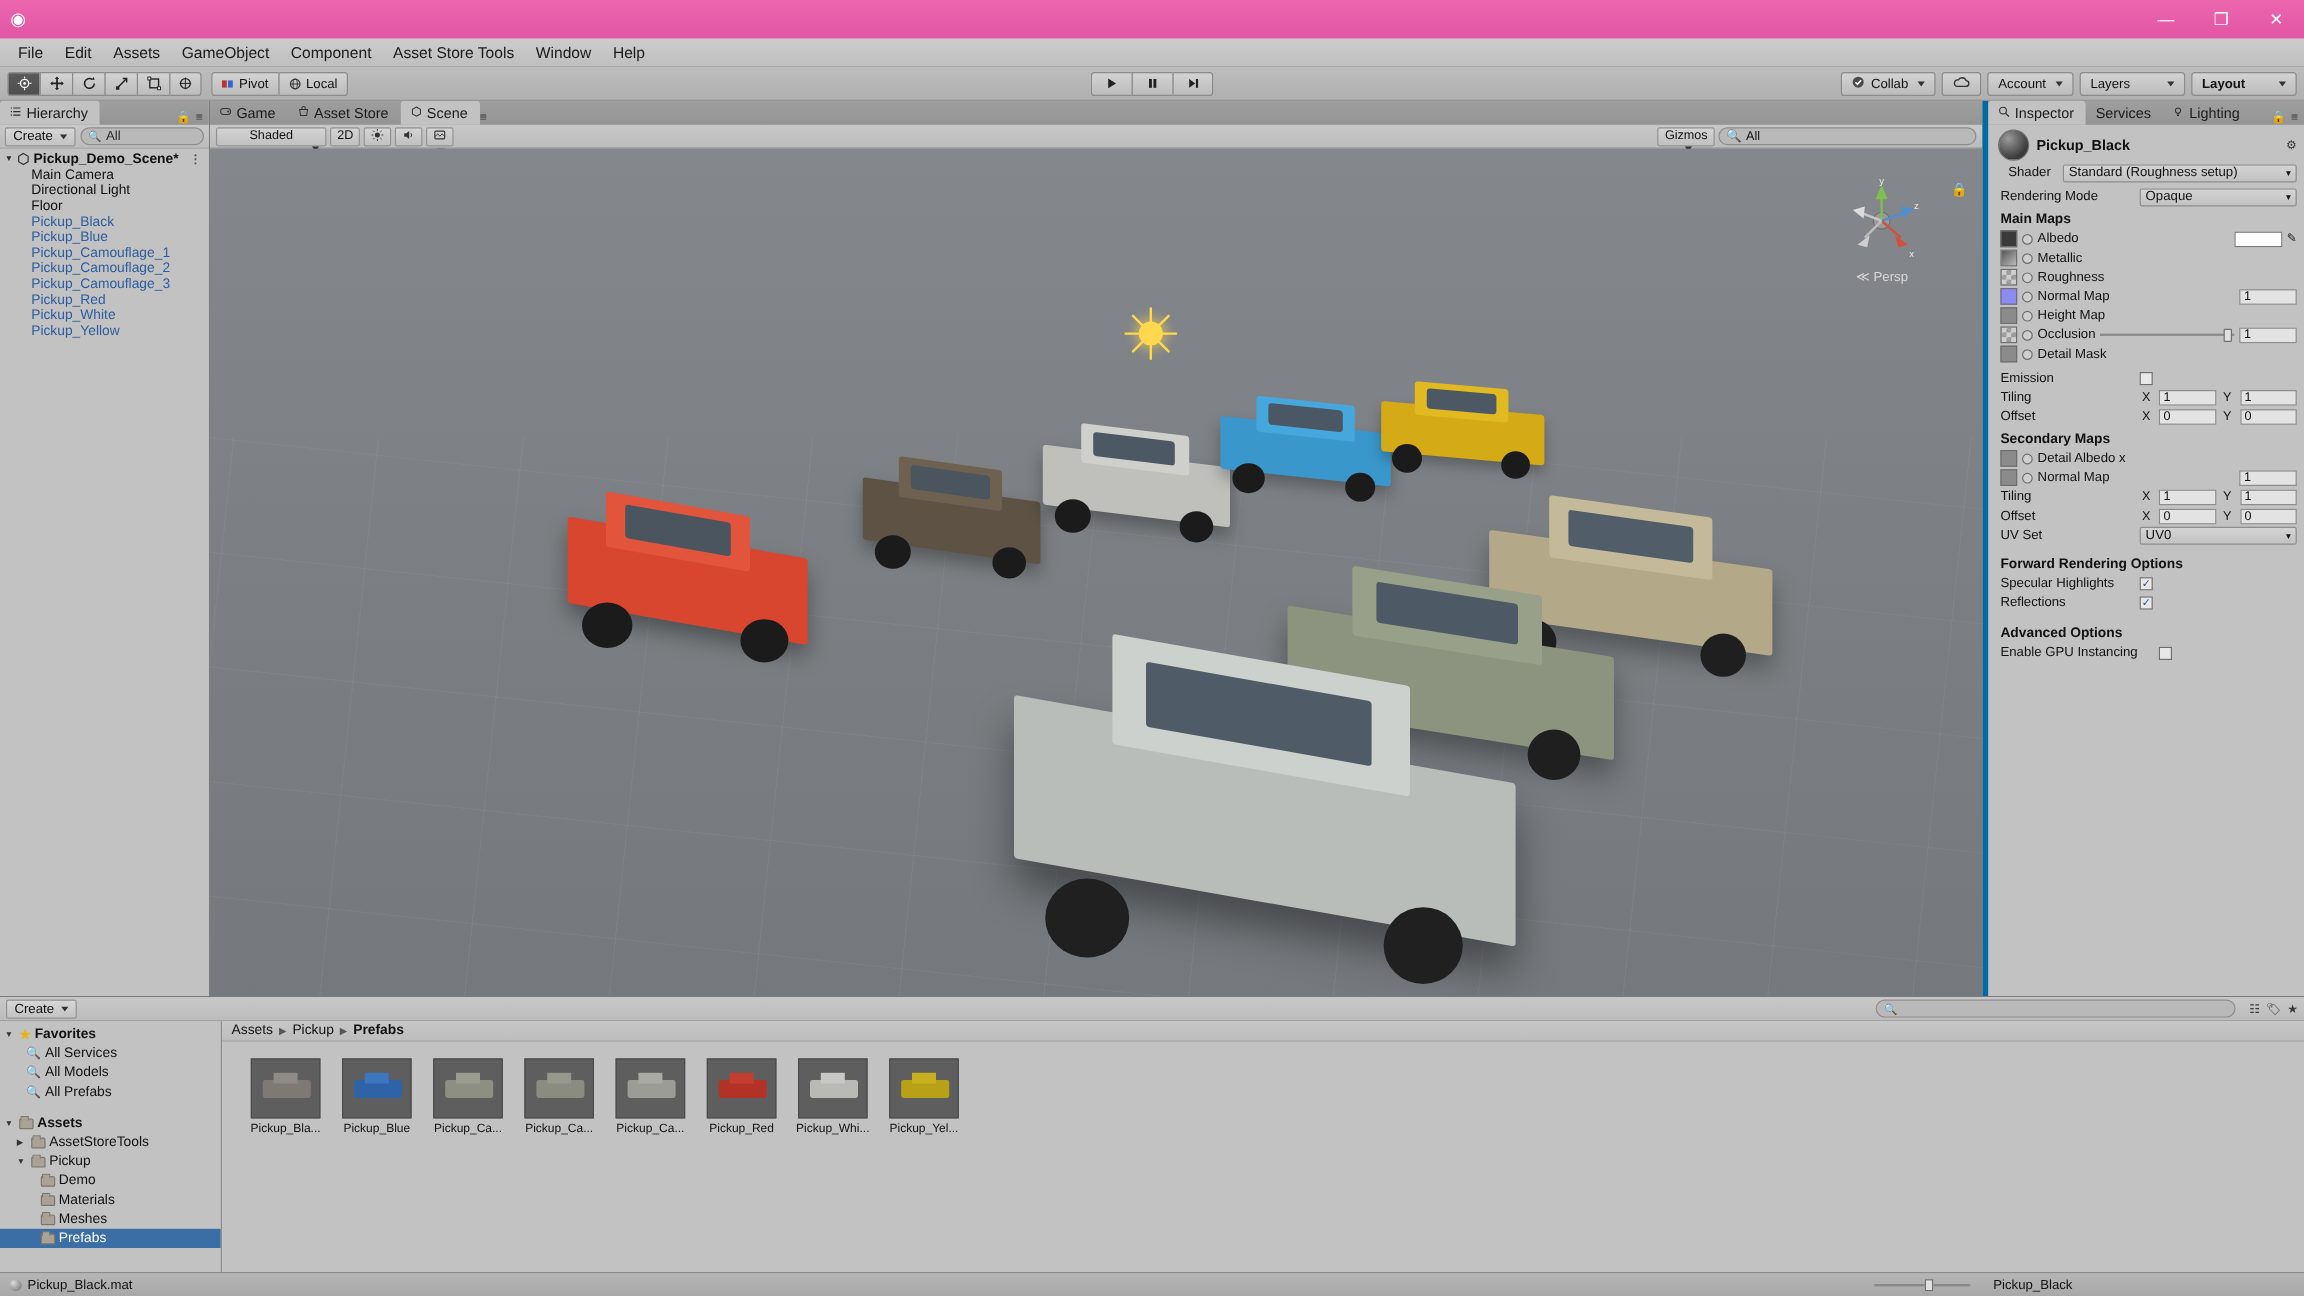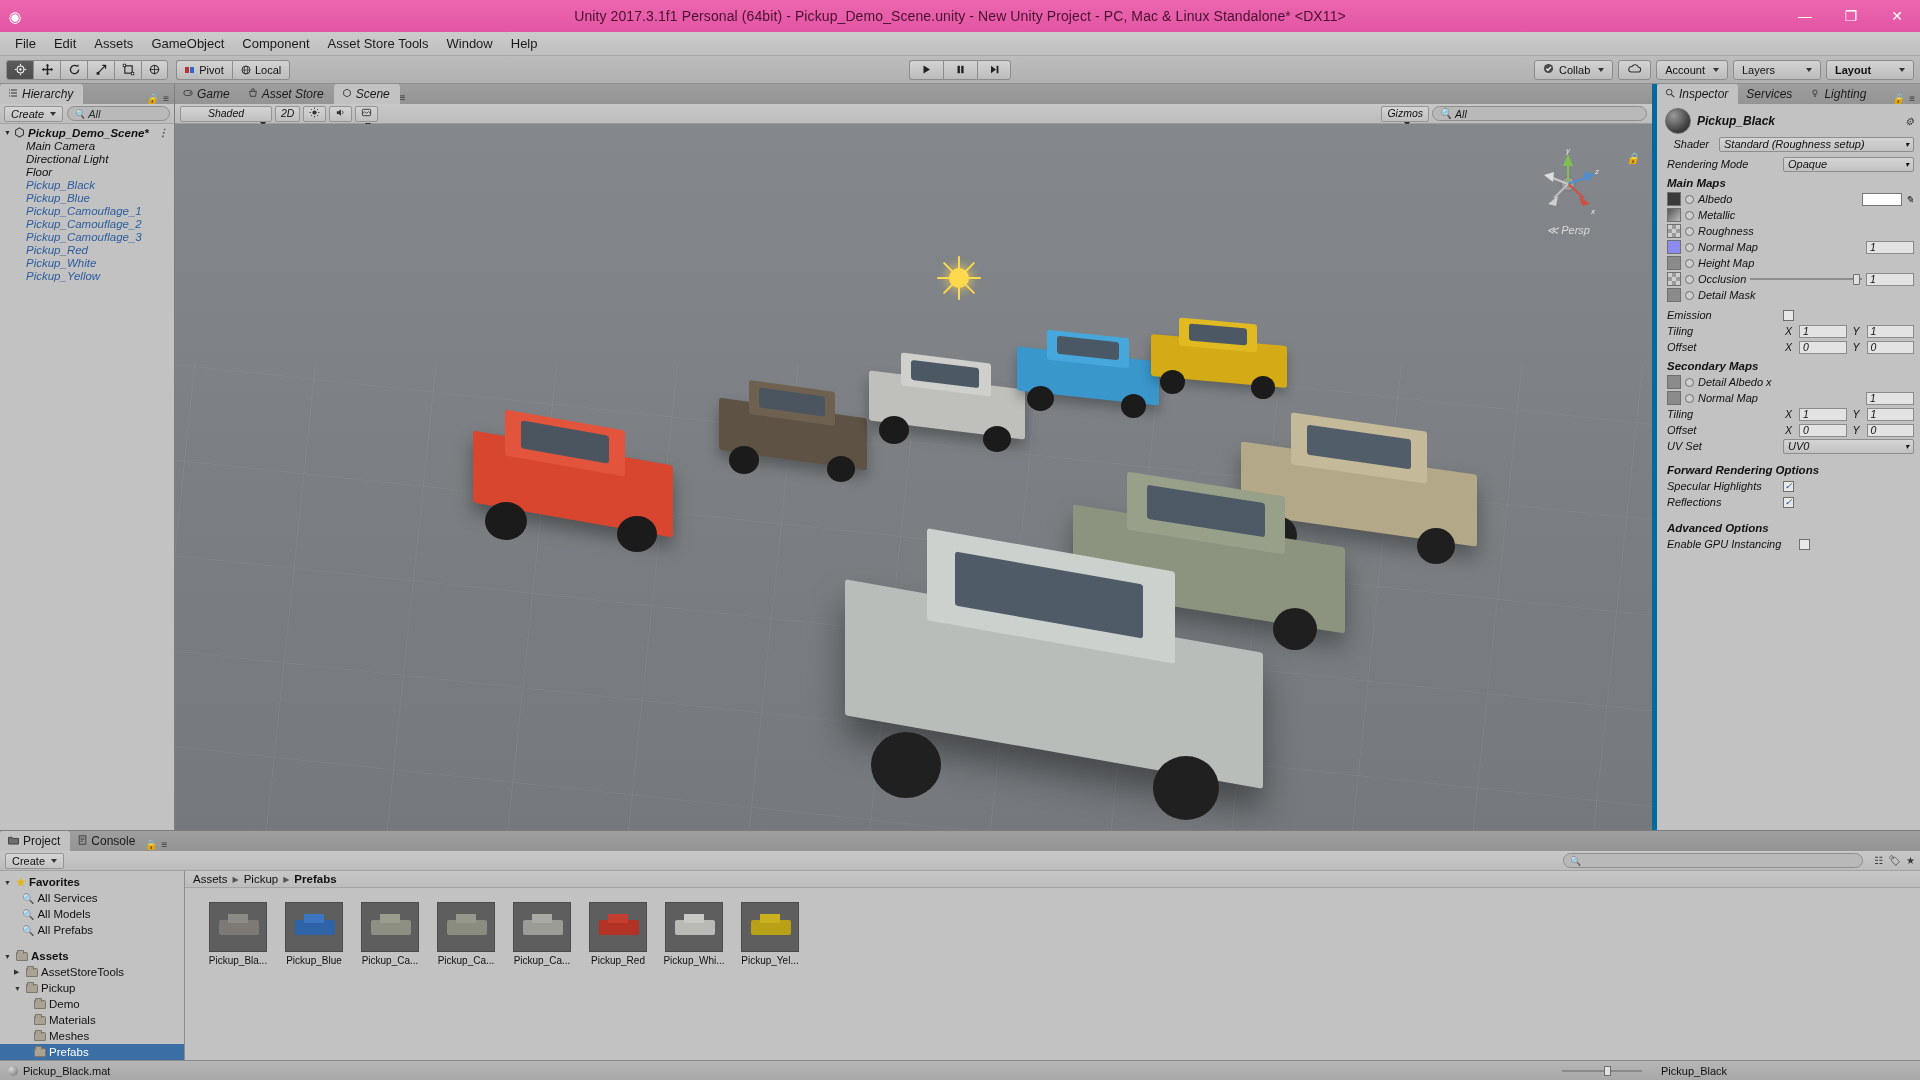--- a/index.html
+++ b/index.html
@@ -53,21 +53,21 @@
   .rightgrp{ margin-left:auto; display:flex; align-items:center; gap:5px; }
   .pill{
     height:20px; display:flex; align-items:center; gap:5px; padding:0 8px;
     background:linear-gradient(180deg,#d3d3d3,#bcbcbc); border:1px solid #8c8c8c;
     border-radius:3px; font-size:11px; white-space:nowrap;
   }
   .caret{ width:0;height:0;border-left:3px solid transparent;border-right:3px solid transparent;
           border-top:4px solid #333; margin-left:3px; }
 
   
-  .main{ flex:1; display:flex; min-height:0; background:#9a9a9a;font-style:italic; }
+  .main{ flex:1; display:flex; min-height:0; background:#9a9a9a; }
 
   .panel{ background:#c2c2c2; display:flex; flex-direction:column; min-height:0; }
   .tabrow{
     height:20px; flex:0 0 20px; display:flex; align-items:flex-end;
     background:linear-gradient(180deg,#9e9e9e,#949494); position:relative;
   }
   .tab{
     height:20px; display:flex; align-items:center; gap:4px; padding:0 10px 0 8px;
     font-size:12px; color:#1a1a1a; background:transparent;
   }
@@ -217,21 +217,20 @@
   .zoomsl .kn{ position:absolute; left:42px; width:7px; height:10px; background:#e0e0e0; border:1px solid #6f6f6f; }
   .matico{ width:10px;height:10px;border-radius:50%;background:radial-gradient(circle at 30% 30%,#d9d9d9,#6d6d6d);display:inline-block;}
 </style>
 </head>
 <body>
 
 <div id="app">
 
   <div class="titlebar">
     <div class="uicon">◉</div>
-    <div class="ttl">Unity 2017.3.1f1 Personal (64bit) - Pickup_Demo_Scene.unity - New Unity Project - PC, Mac &amp; Linux Standalone* &lt;DX11&gt;</div>
     <div class="wbtns">
       <div class="wbtn">—</div>
       <div class="wbtn">❐</div>
       <div class="wbtn close">✕</div>
     </div>
   </div>
 
   <div class="menubar">
     <div class="mi">File</div>
     <div class="mi">Edit</div>
@@ -784,43 +783,20 @@
         <div class="sectionhdr" style="padding-top:12px">Advanced Options</div>
         <div class="irow">
           <span class="lbl" style="width:128px;flex:0 0 128px;">Enable GPU Instancing</span>
           <span class="cbx"></span>
         </div>
       </div>
     </div>
   </div>
 
   <div id="projectPanel">
-    <div class="pjtabs">
-      <div class="tab active">
-        <span>
-          <svg width="11" height="9" viewBox="0 0 12 10">
-              <path d="M.5 1.5h4l1 1.2h6v6.3H.5z" fill="#6e6e6e" stroke="#3c3c3c"></path>
-            </svg>
-        </span>
-        <span>Project</span>
-      </div>
-      <div class="tab">
-        <span>
-          <svg width="9" height="10" viewBox="0 0 10 12">
-              <rect x="1" y="1" width="8" height="10" fill="none" stroke="#333"></rect>
-              <path d="M2.6 3.6h4.8M2.6 5.6h4.8M2.6 7.6h3" stroke="#333" stroke-width=".8"></path>
-            </svg>
-        </span>
-        <span>Console</span>
-      </div>
-      <div class="rtools">
-        <span class="tinyicon">🔒</span>
-        <span class="tinyicon">≡</span>
-      </div>
-    </div>
 
     <div class="pjsub">
       <div class="createbtn">
         <span>Create</span>
         <i class="caret"></i>
       </div>
       <div class="searchbox">
         <span class="mag">🔍</span>
         <span></span>
       </div>

